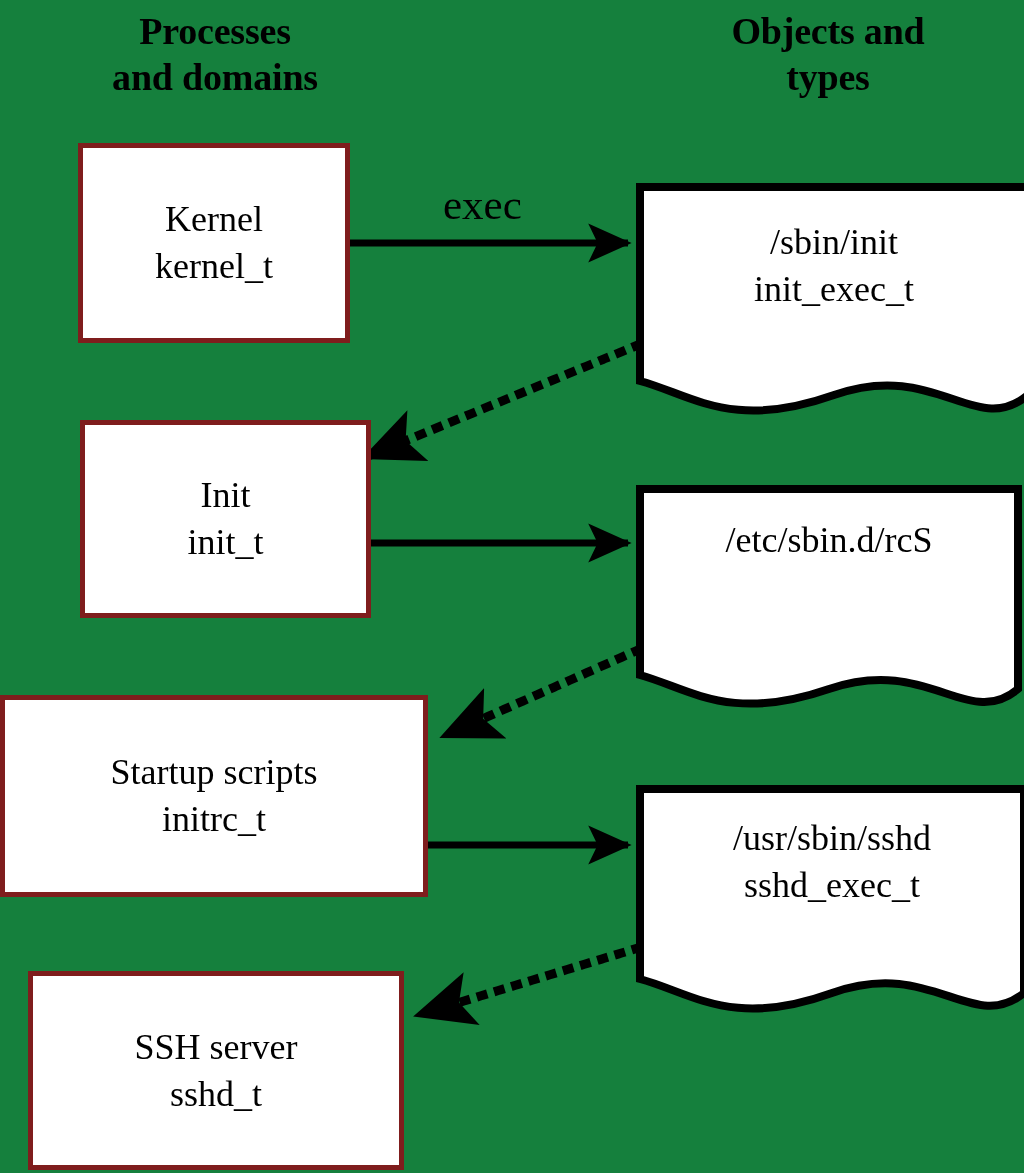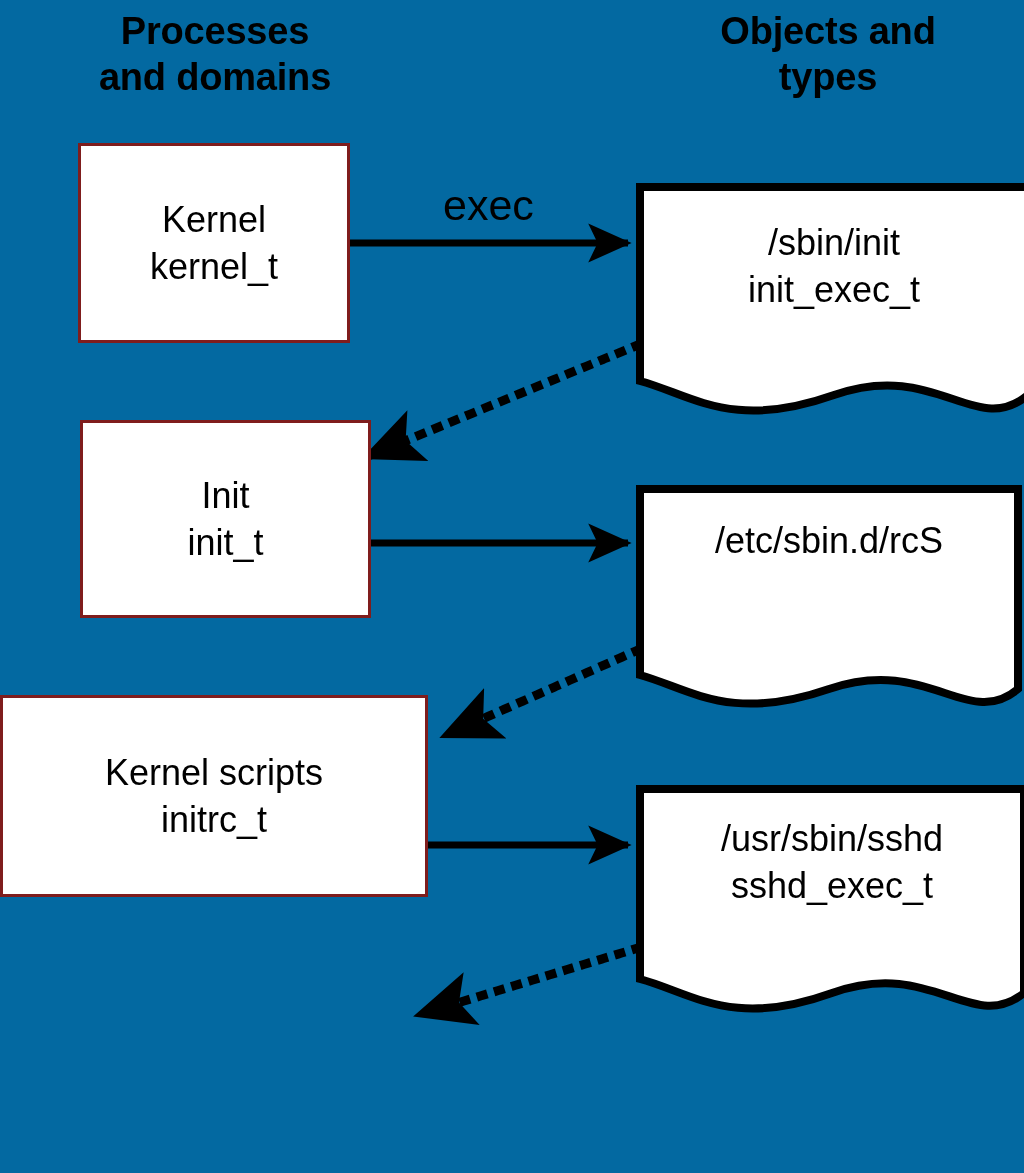--- a/index.html
+++ b/index.html
@@ -4,41 +4,41 @@
 <style>
   html, body {
     margin: 0;
     padding: 0;
     background: #ffffff;
   }
   #canvas {
     position: relative;
     width: 1024px;
     height: 1173px;
-    background: #0369a1;
+    background: #15803d;
     overflow: hidden;
-    font-family: Liberation Sans, sans-serif;
+    font-family: Liberation Serif, serif;
   }
   .col-header {
     position: absolute;
     font-weight: bold;
     font-size: 38px;
     line-height: 46px;
     color: #000000;
     text-align: center;
     white-space: pre-line;
     letter-spacing: -0.2px;
   }
   #header-left  { left: 15px;  top: 8px;  width: 400px; }
   #header-right { left: 628px; top: 8px;  width: 400px; }
 
   .proc-box {
     position: absolute;
     box-sizing: border-box;
-    border: 3px solid #7f1d1d;
+    border: 5px solid #7f1d1d;
     background: #ffffff;
     display: flex;
     flex-direction: column;
     align-items: center;
     justify-content: center;
     color: #000000;
   }
   .proc-line {
     font-size: 36px;
     line-height: 47px;
@@ -128,24 +128,28 @@
     <div class="proc-line">Kernel</div>
     <div class="proc-line">kernel_t</div>
   </div>
 
   <div class="proc-box" id="box-init" style="left:80px; top:420px; width:291px; height:198px;">
     <div class="proc-line">Init</div>
     <div class="proc-line">init_t</div>
   </div>
 
   <div class="proc-box" id="box-initrc" style="left:0px; top:695px; width:428px; height:202px;">
-    <div class="proc-line">Kernel scripts</div>
+    <div class="proc-line">Startup scripts</div>
     <div class="proc-line">initrc_t</div>
   </div>
 
+  <div class="proc-box" id="box-sshd" style="left:28px; top:971px; width:376px; height:199px;">
+    <div class="proc-line">SSH server</div>
+    <div class="proc-line">sshd_t</div>
+  </div>
 
   <div class="doc-shape" id="doc-init-exec" style="left:636px; top:183px; width:396px; height:256px;">
     <svg width="396" height="256" viewBox="0 0 396 256">
       <path d="M 4 4 L 392 4 L 392 212 C 340 256 300 176 198 212
                C 96 248 56 212 4 198 Z" fill="#ffffff" stroke="#000000" stroke-width="8" stroke-linejoin="miter"></path>
     </svg>
     <div class="doc-text" style="top:36px;">
       <div class="doc-line">/sbin/init</div>
       <div class="doc-line">init_exec_t</div>
     </div>

